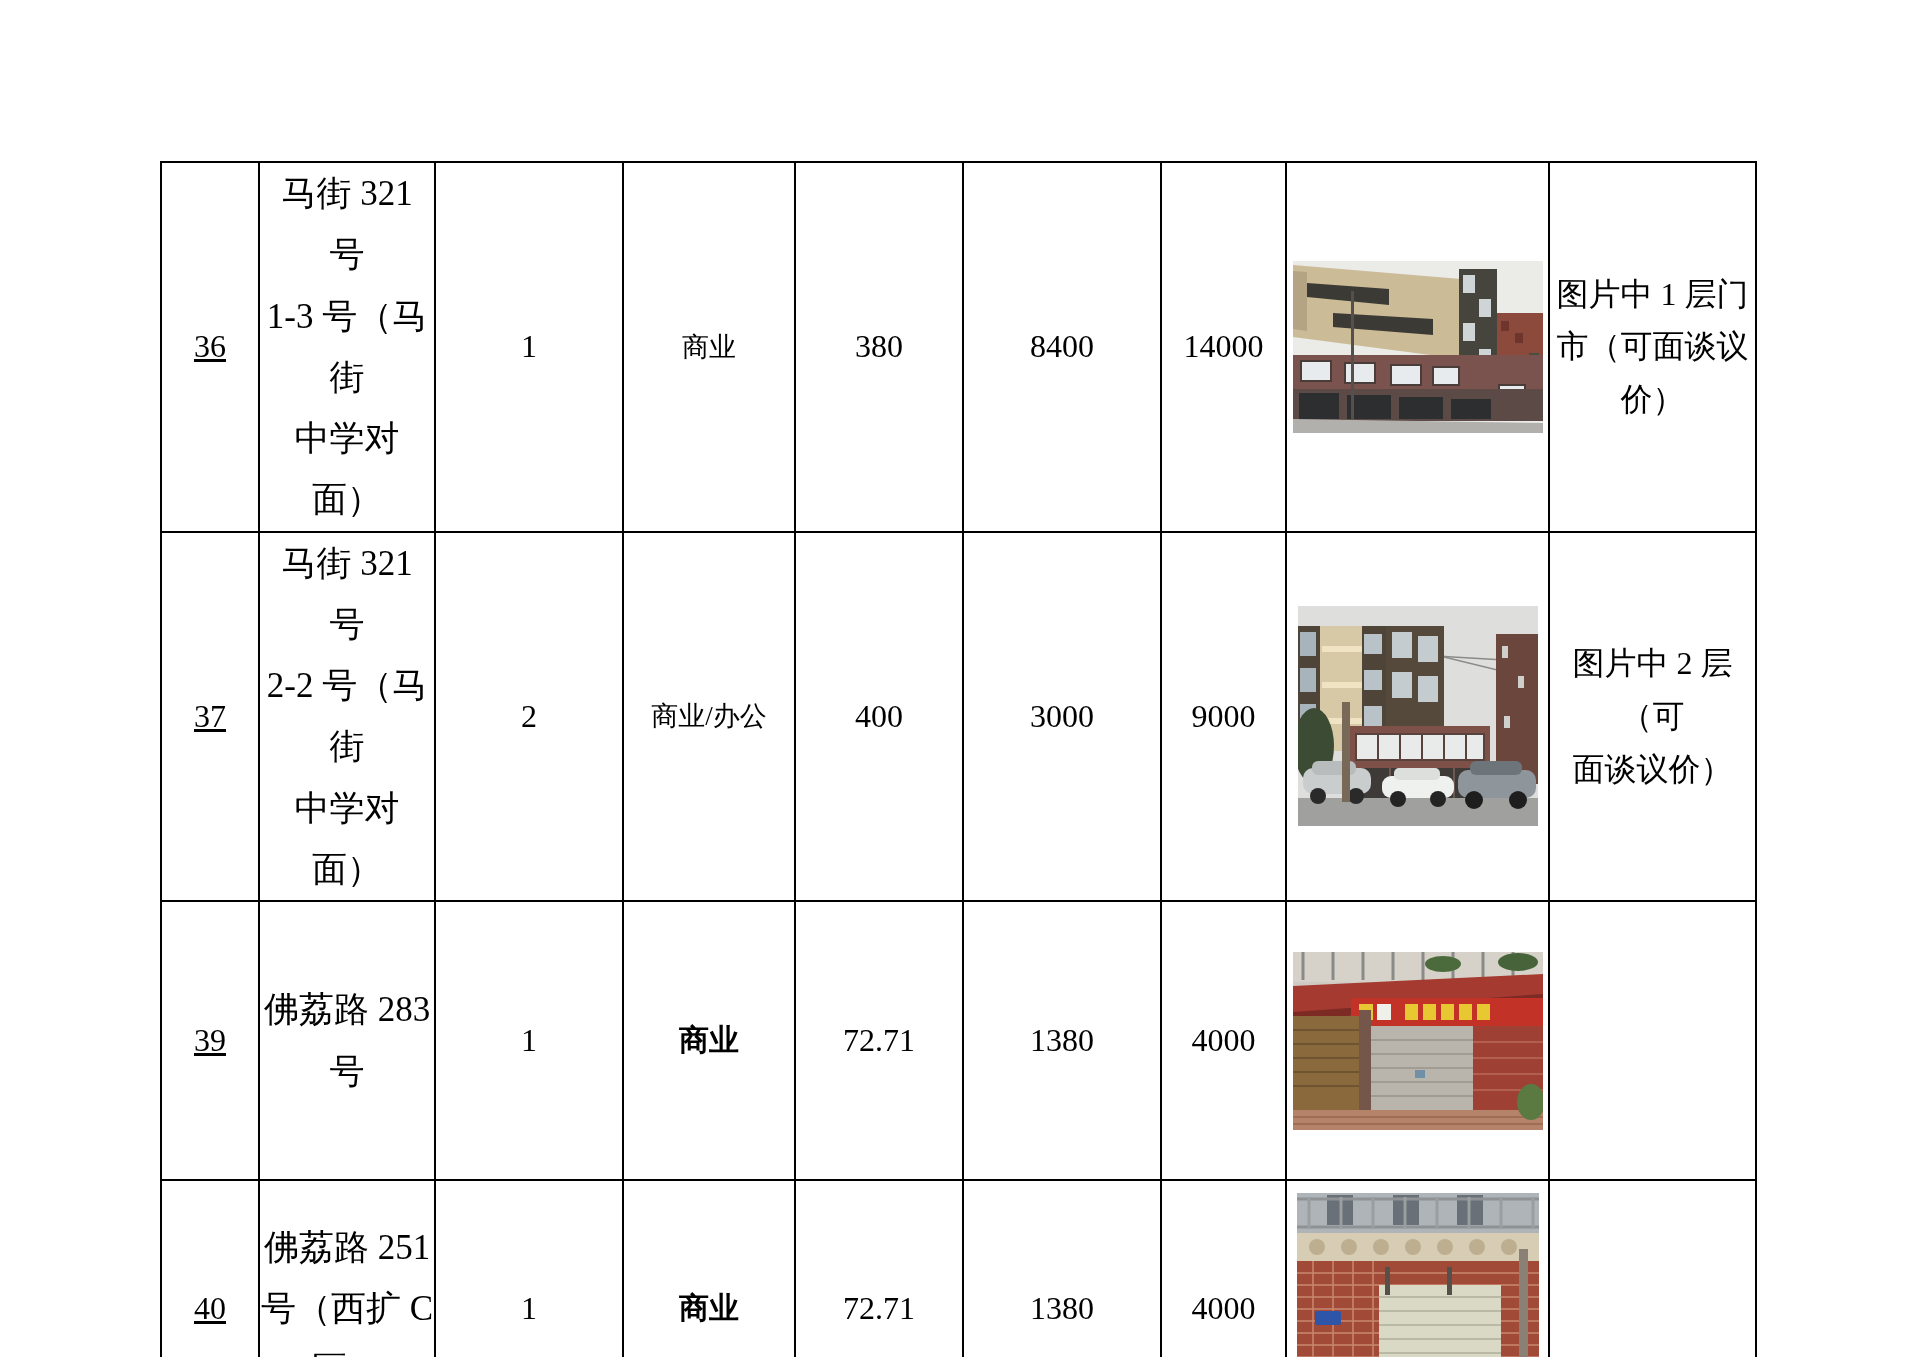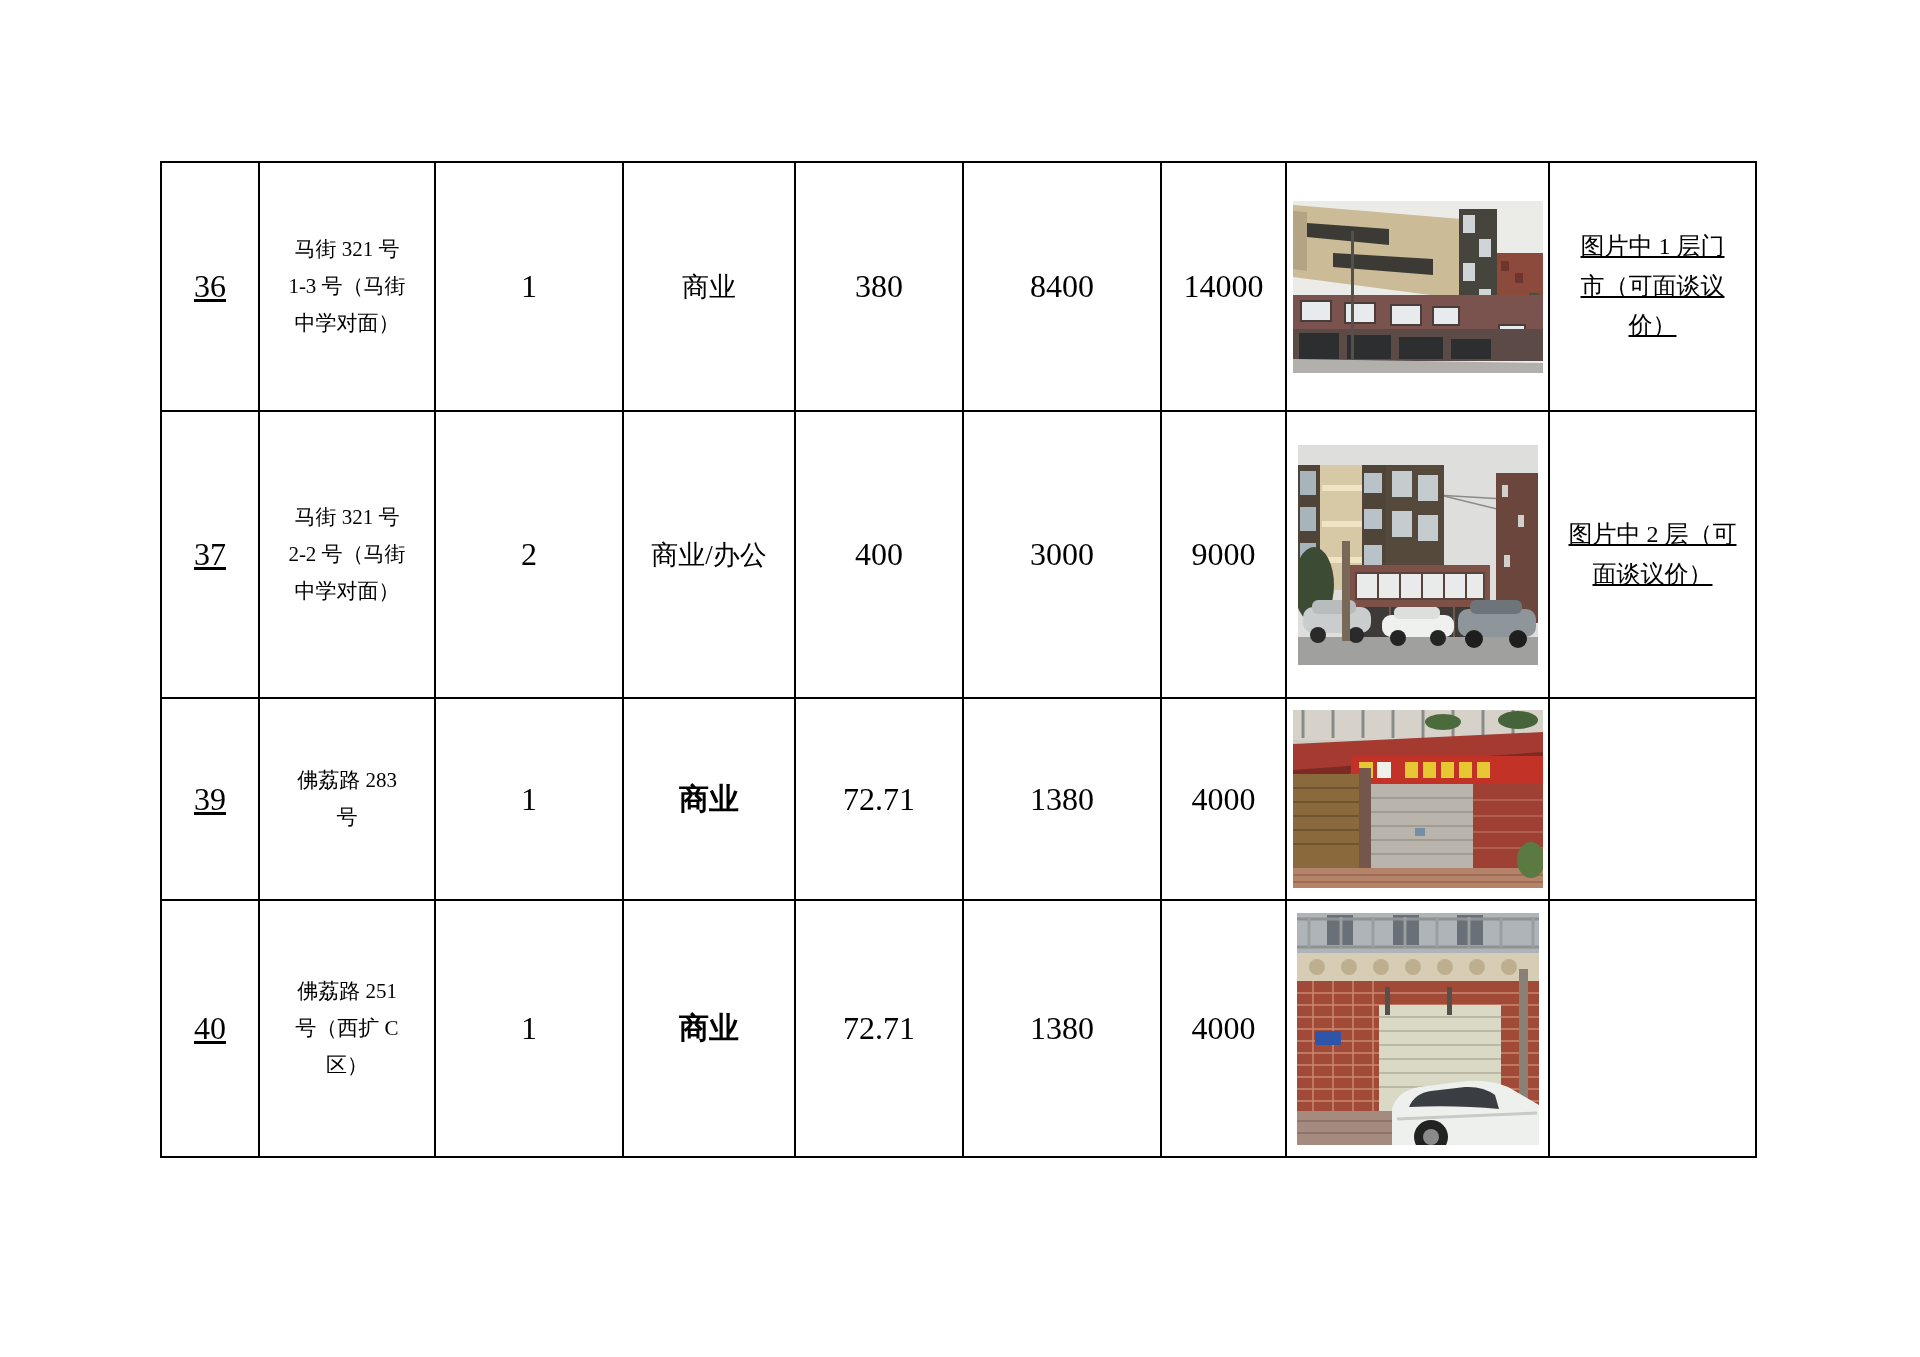--- a/index.html
+++ b/index.html
@@ -22,33 +22,32 @@
     border:2px solid #000;
     vertical-align:middle;
     text-align:center;
     padding:0;
     overflow:hidden;
   }
   td.c-num{font-size:32px;text-decoration:underline;}
   td.c-addr{
     text-align:left;
     padding-left:10px;padding-right:4px;
-    font-size:21px;
+    font-size:35px;
     line-height:1.75;
     white-space:pre-line;
   }
   td.c-floor,td.c-area,td.c-rent,td.c-price{font-size:32px;}
   td.c-usage{font-size:27px;}
   td.c-usage.bold{font-size:30px;font-weight:bold;}
   td.c-remark{
-    font-size:24px;
+    font-size:32px;
     line-height:1.65;
     white-space:pre-line;
     padding:0 6px;
-    text-decoration:underline;
   }
   td.c-photo{line-height:0;}
   td.c-photo svg{display:inline-block;}
   .page-number{
     position:absolute;
     left:0;top:1218px;
     width:1890px;
     text-align:center;
     font-size:30px;
     letter-spacing:1px;
@@ -181,21 +180,21 @@
           <rect x="172" y="155" width="52" height="14" rx="6" fill="#6d757b"></rect>
           <circle cx="176" cy="194" r="9" fill="#1e1e1e"></circle>
               <circle cx="220" cy="194" r="9" fill="#1e1e1e"></circle>
           <rect x="44" y="96" width="8" height="100" fill="#786858"></rect>
         </svg>
       </td>
       <td class="c-remark">图片中 2 层（可
 面谈议价）</td>
     </tr>
 
-    <tr style="height:202px;padding-left:48px;">
+    <tr style="height:279px;padding-left:48px;">
       <td class="c-num">39</td>
       <td class="c-addr">佛荔路 283
 号</td>
       <td class="c-floor">1</td>
       <td class="c-usage bold">商业</td>
       <td class="c-area">72.71</td>
       <td class="c-rent">1380</td>
       <td class="c-price">4000</td>
       <td class="c-photo">
         <svg width="250" height="178" viewBox="0 0 250 178">

